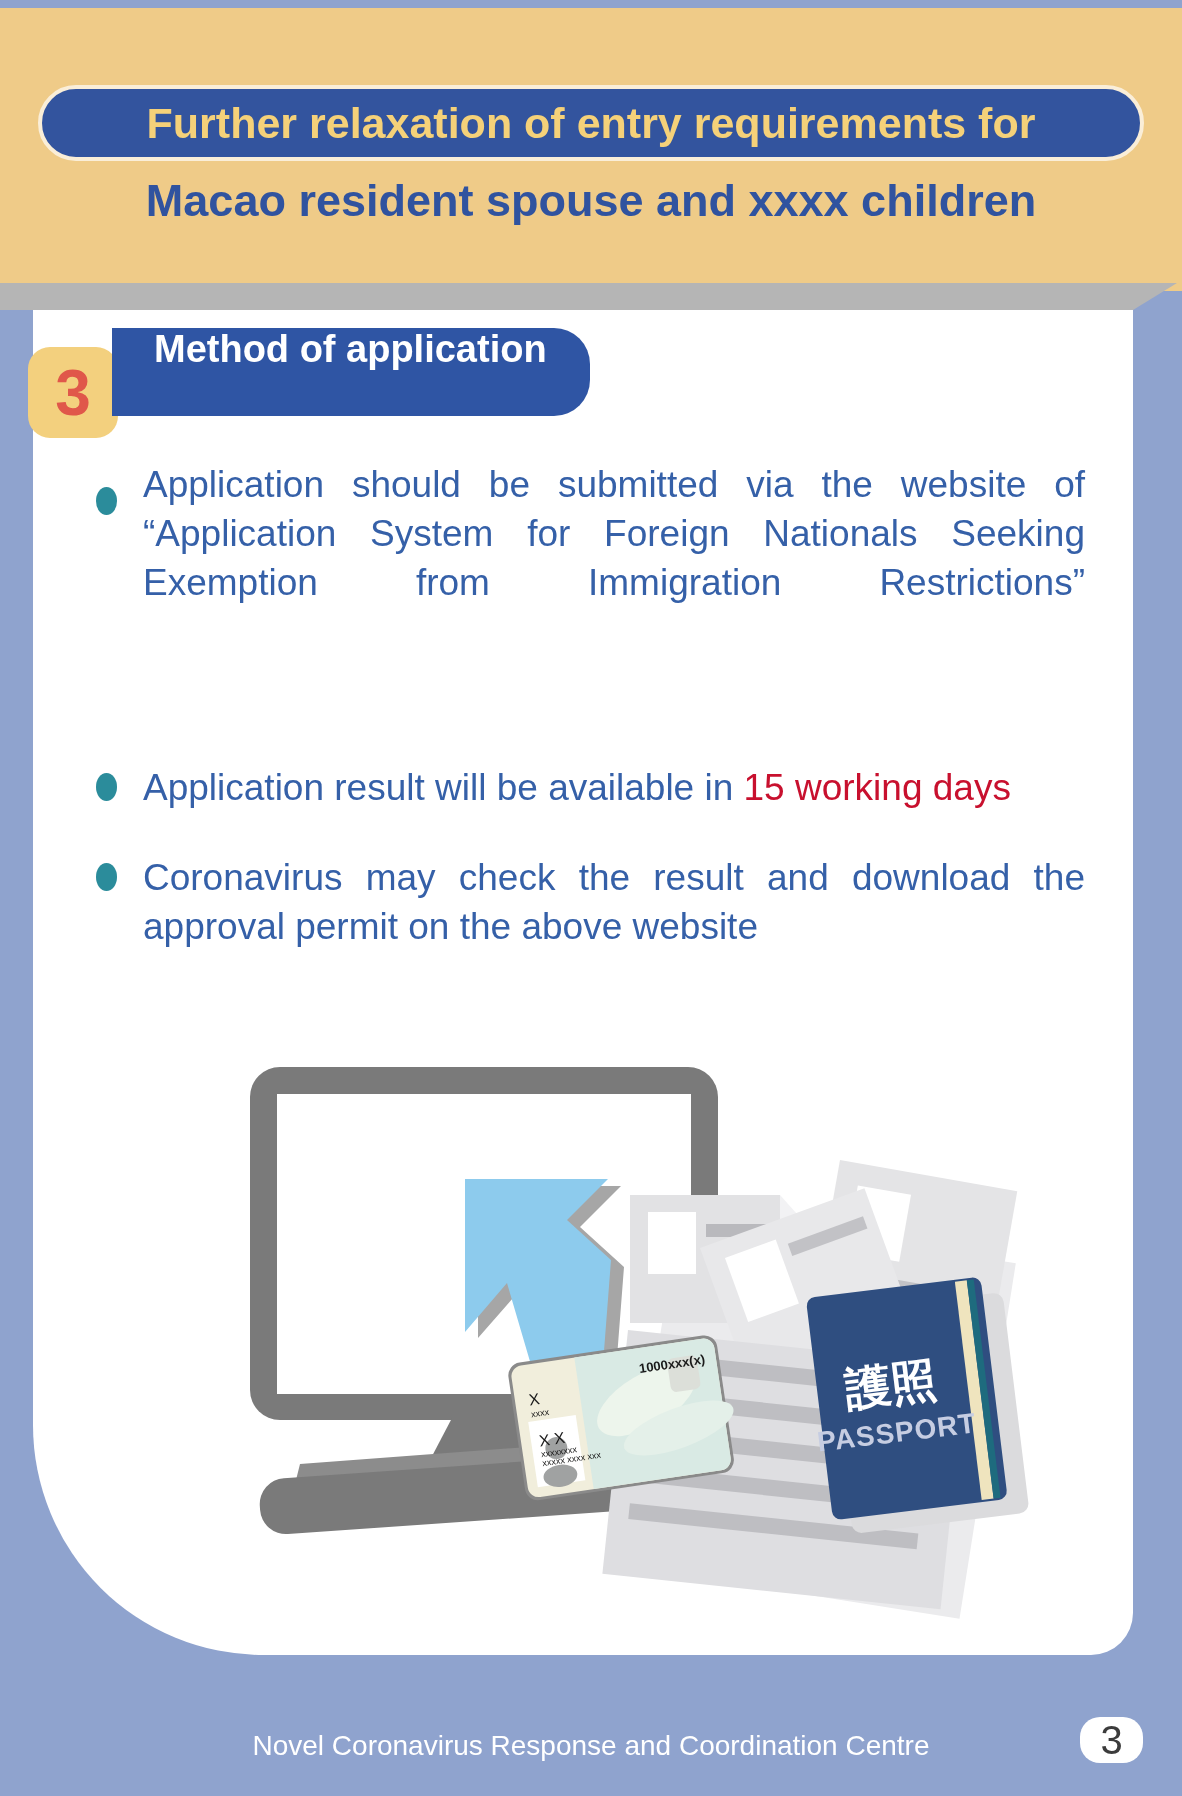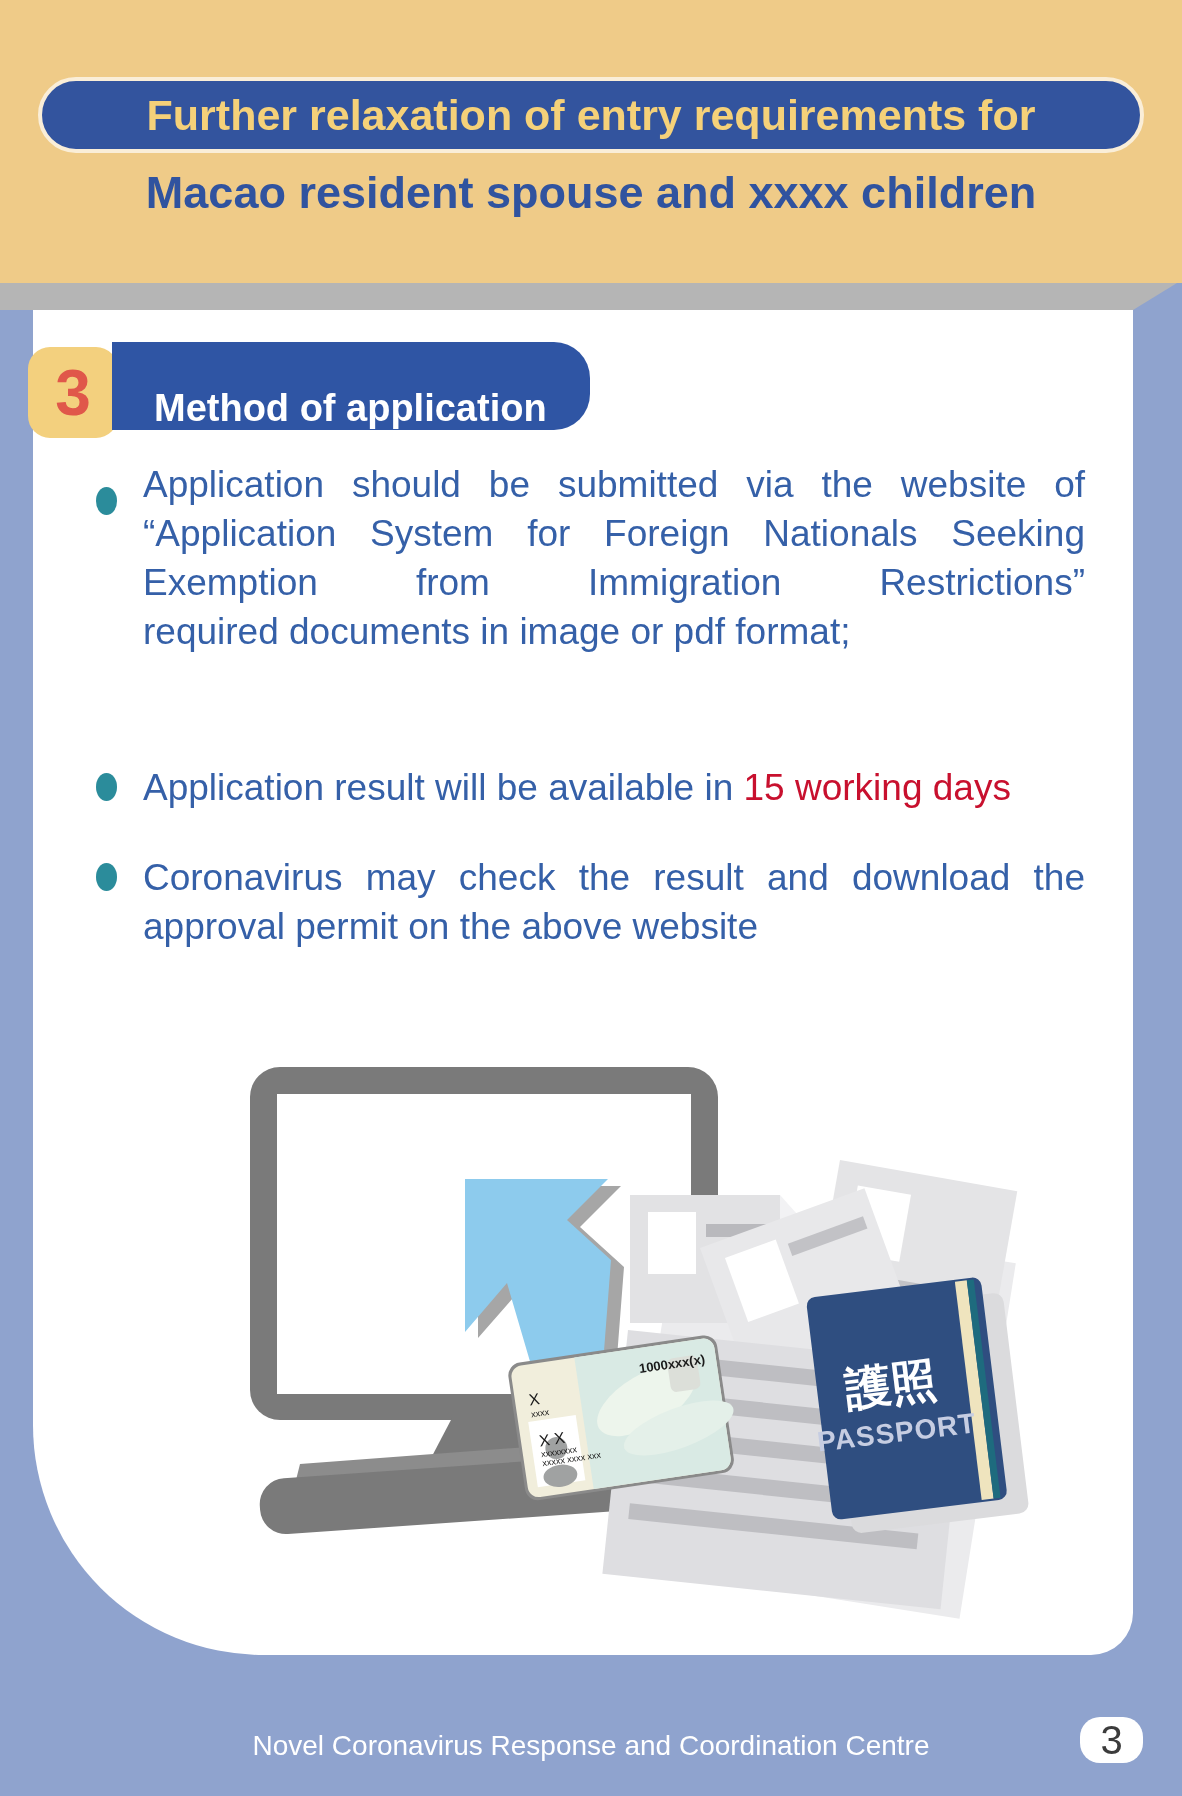--- a/index.html
+++ b/index.html
@@ -2,21 +2,21 @@
 <html><head>
 <meta charset="utf-8">
 <style>
   html,body{margin:0;padding:0;background:#6d7f9f;}
   .page{
     position:relative;width:1182px;height:1796px;overflow:hidden;
     background:#8FA3CE;font-family:"Liberation Sans", sans-serif;
     margin:0 auto;
   }
   
-  .top-band{position:absolute;left:0;top:0;width:1182px;height:283px;background:#EFCB88;}
+  .top-band{position:absolute;left:0;top:8px;width:1182px;height:283px;background:#EFCB88;}
   .title-banner{
     position:absolute;left:38px;top:77px;width:1106px;height:76px;
     background:#33549E;border:4px solid #FAEED8;border-radius:38px;
     box-sizing:border-box;display:flex;align-items:center;justify-content:center;
   }
   .title-banner span{color:#F5D179;font-size:43px;font-weight:bold;white-space:nowrap;}
   .subtitle{
     position:absolute;left:0;top:166px;width:1182px;height:54px;line-height:54px;
     text-align:center;color:#30539F;font-size:45px;font-weight:bold;white-space:nowrap;
   }
@@ -31,22 +31,22 @@
     background:#FFFFFF;border-radius:0 0 42px 230px;
   }
   
   .tab-number{
     position:absolute;left:28px;top:347px;width:90px;height:91px;
     background:#F3D07E;border-radius:22px;display:flex;align-items:center;justify-content:center;
     z-index:2;
   }
   .tab-number span{color:#E0574A;font-size:64px;font-weight:bold;}
   .section-banner{
-    position:absolute;left:112px;top:342px;width:478px;height:88px;
-    background:#2F55A4;border-radius:0 36px 36px 0;display:flex;align-items:flex-end;
+    position:absolute;left:112px;top:328px;width:478px;height:88px;
+    background:#2F55A4;border-radius:0 36px 36px 0;display:flex;align-items:flex-start;
     z-index:3;
   }
   .section-banner span{color:#FFFFFF;font-size:38px;font-weight:bold;padding-left:42px;white-space:nowrap;}
   
   .bullet-dot{
     position:absolute;left:96px;width:21px;height:28px;border-radius:50%;
     background:#2B8C9B;
   }
   .btext{position:absolute;left:143px;width:942px;color:#3560A8;font-size:37px;}
   .btext .line{height:49px;line-height:49px;white-space:nowrap;}
@@ -87,21 +87,20 @@
   </div>
   <div class="section-banner">
     <span>Method of application</span>
   </div>
 
   <div class="bullet-dot" style="top:487px"></div>
   <div class="btext" style="top:460px">
     <div class="jline">Application should be submitted via the website of</div>
     <div class="jline">“Application System for Foreign Nationals Seeking</div>
     <div class="jline">Exemption from Immigration Restrictions”</div>
-    <div class="line">required documents in image or pdf format;</div>
   </div>
 
   <div class="bullet-dot" style="top:773px"></div>
   <div class="btext" style="top:763px">
     <div class="line"><span>Application result will be available in </span><span class="hl-red">15 working days</span></div>
   </div>
 
   <div class="bullet-dot" style="top:863px"></div>
   <div class="btext" style="top:853px">
     <div class="jline">Coronavirus may check the result and download the</div>

